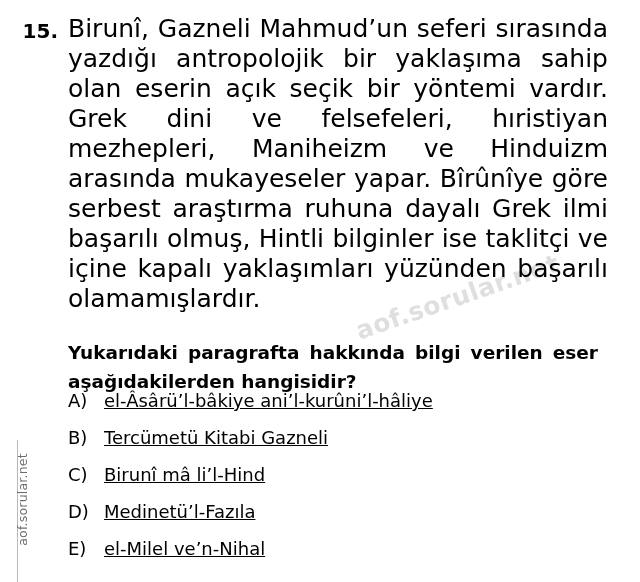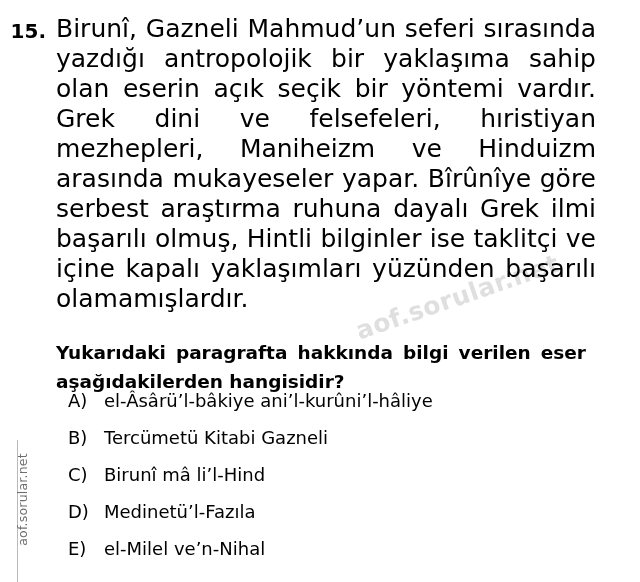--- a/index.html
+++ b/index.html
@@ -57,21 +57,21 @@
     color: rgba(150, 150, 150, 0.30);
     transform: rotate(-19deg);
     transform-origin: left top;
     white-space: nowrap;
     letter-spacing: 0.5px;
     pointer-events: none;
   }
 
   .question {
     position: absolute;
-    left: 8px;
+    left: 20px;
     top: 14px;
     width: 600px;
   }
 
   .q-number {
     position: absolute;
     left: 0px;
     top: 2px;
     width: 38px;
     text-align: right;
@@ -119,20 +119,21 @@
   }
 
   .opt-letter {
     width: 36px;
     flex: 0 0 36px;
     text-align: left;
   }
 
   .opt-text {
     flex: 1 1 auto;
+    text-decoration: underline;
   }
 </style>
 </head>
 <body>
 
 <div class="page">
 
   <div class="left-rule"></div>
 
   <div class="side-watermark">aof.sorular.net</div>

